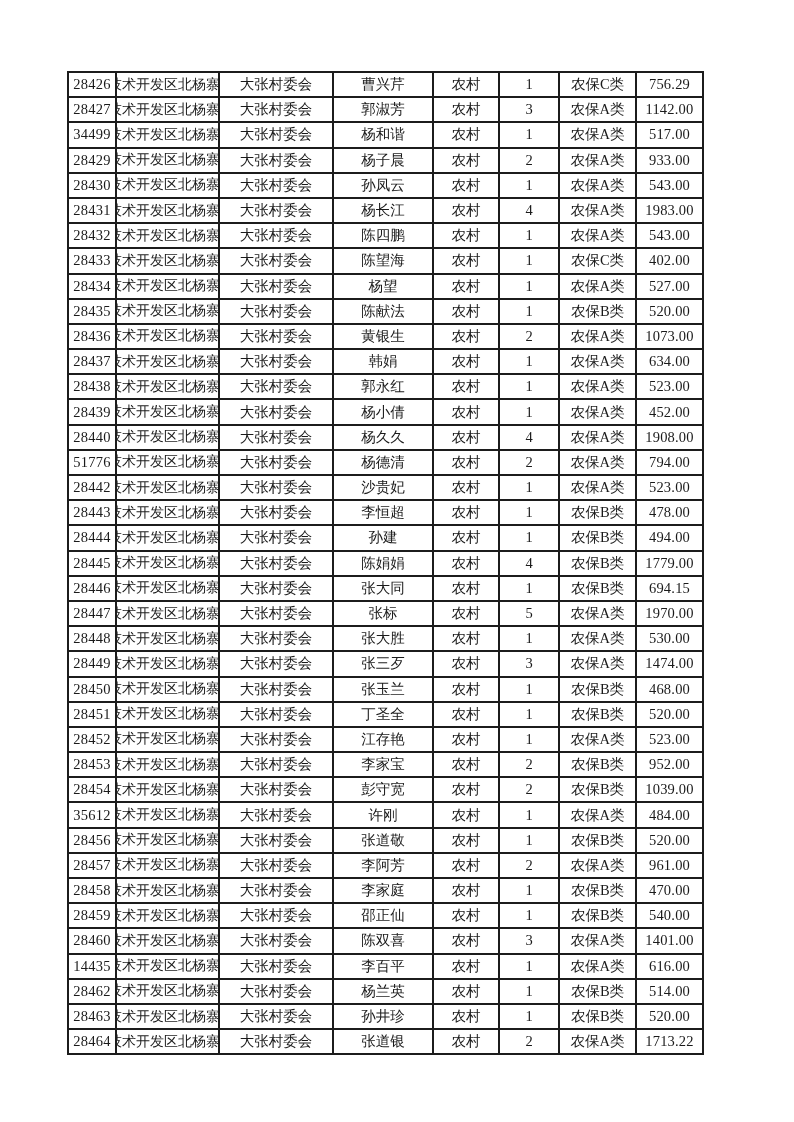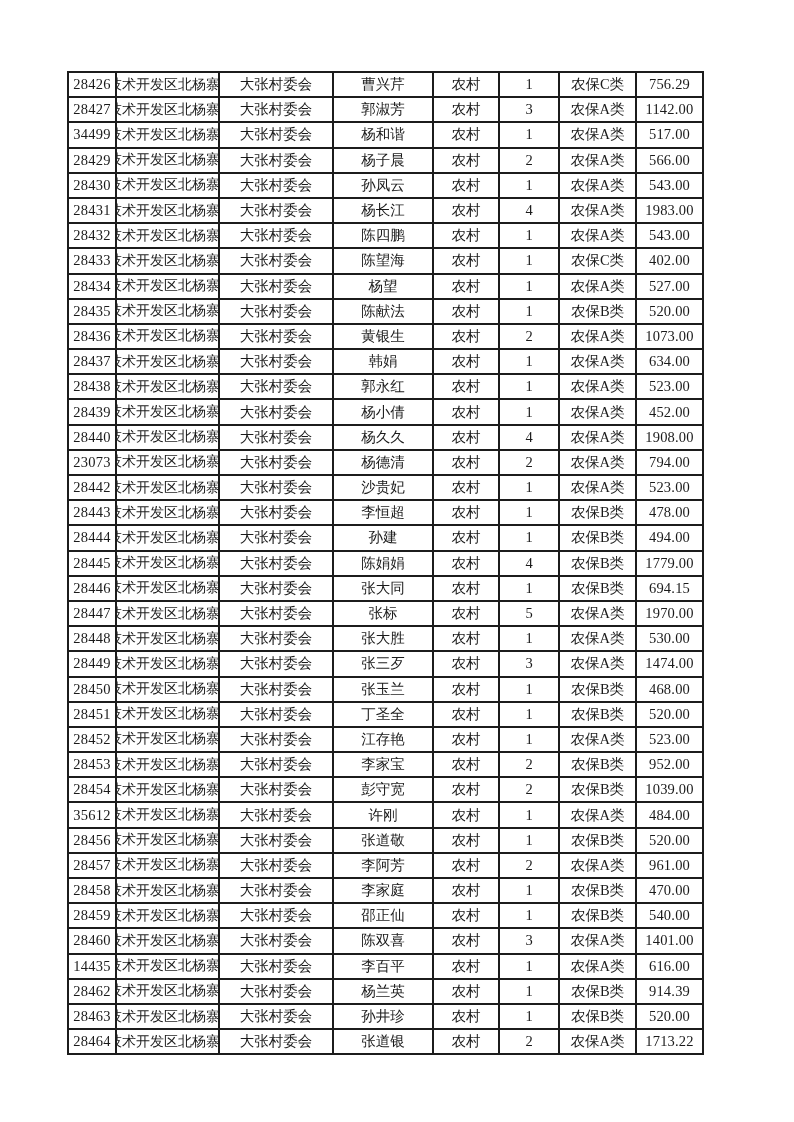--- a/index.html
+++ b/index.html
@@ -94,21 +94,21 @@
             <td class="c-amount">517.00</td>
           </tr>
           <tr>
             <td class="c-id">28429</td>
             <td class="c-region"><span class="region-clip">技术开发区北杨寨街</span></td>
             <td class="c-village">大张村委会</td>
             <td class="c-name">杨子晨</td>
             <td class="c-residence">农村</td>
             <td class="c-count">2</td>
             <td class="c-category">农保A类</td>
-            <td class="c-amount">566.00</td>
+            <td class="c-amount">933.00</td>
           </tr>
           <tr>
             <td class="c-id">28430</td>
             <td class="c-region"><span class="region-clip">技术开发区北杨寨街</span></td>
             <td class="c-village">大张村委会</td>
             <td class="c-name">孙凤云</td>
             <td class="c-residence">农村</td>
             <td class="c-count">1</td>
             <td class="c-category">农保A类</td>
             <td class="c-amount">543.00</td>
@@ -207,21 +207,21 @@
             <td class="c-id">28440</td>
             <td class="c-region"><span class="region-clip">技术开发区北杨寨街</span></td>
             <td class="c-village">大张村委会</td>
             <td class="c-name">杨久久</td>
             <td class="c-residence">农村</td>
             <td class="c-count">4</td>
             <td class="c-category">农保A类</td>
             <td class="c-amount">1908.00</td>
           </tr>
           <tr>
-            <td class="c-id">23073</td>
+            <td class="c-id">51776</td>
             <td class="c-region"><span class="region-clip">技术开发区北杨寨街</span></td>
             <td class="c-village">大张村委会</td>
             <td class="c-name">杨德清</td>
             <td class="c-residence">农村</td>
             <td class="c-count">2</td>
             <td class="c-category">农保A类</td>
             <td class="c-amount">794.00</td>
           </tr>
           <tr>
             <td class="c-id">28442</td>
@@ -424,21 +424,21 @@
             <td class="c-amount">616.00</td>
           </tr>
           <tr>
             <td class="c-id">28462</td>
             <td class="c-region"><span class="region-clip">技术开发区北杨寨街</span></td>
             <td class="c-village">大张村委会</td>
             <td class="c-name">杨兰英</td>
             <td class="c-residence">农村</td>
             <td class="c-count">1</td>
             <td class="c-category">农保B类</td>
-            <td class="c-amount">914.39</td>
+            <td class="c-amount">514.00</td>
           </tr>
           <tr>
             <td class="c-id">28463</td>
             <td class="c-region"><span class="region-clip">技术开发区北杨寨街</span></td>
             <td class="c-village">大张村委会</td>
             <td class="c-name">孙井珍</td>
             <td class="c-residence">农村</td>
             <td class="c-count">1</td>
             <td class="c-category">农保B类</td>
             <td class="c-amount">520.00</td>

